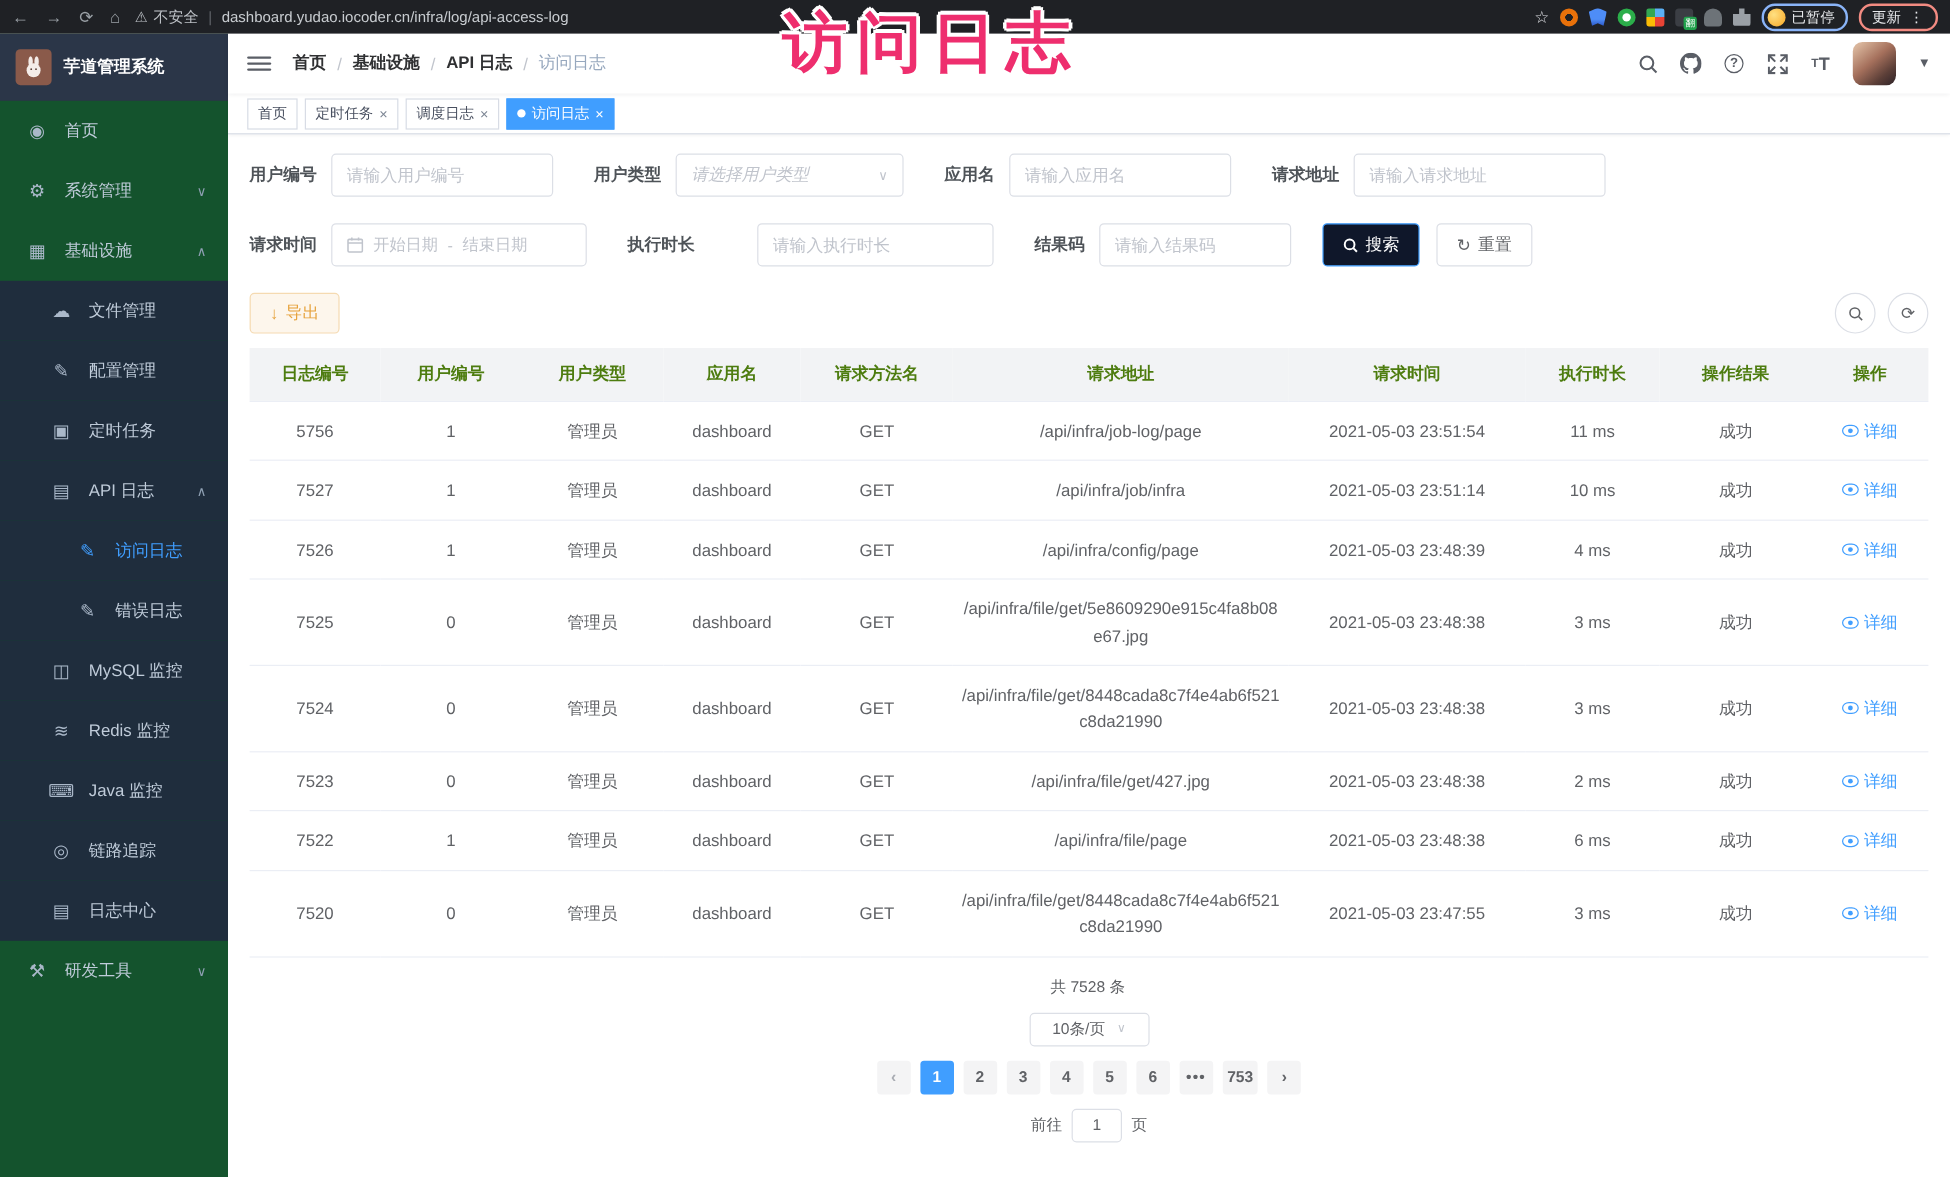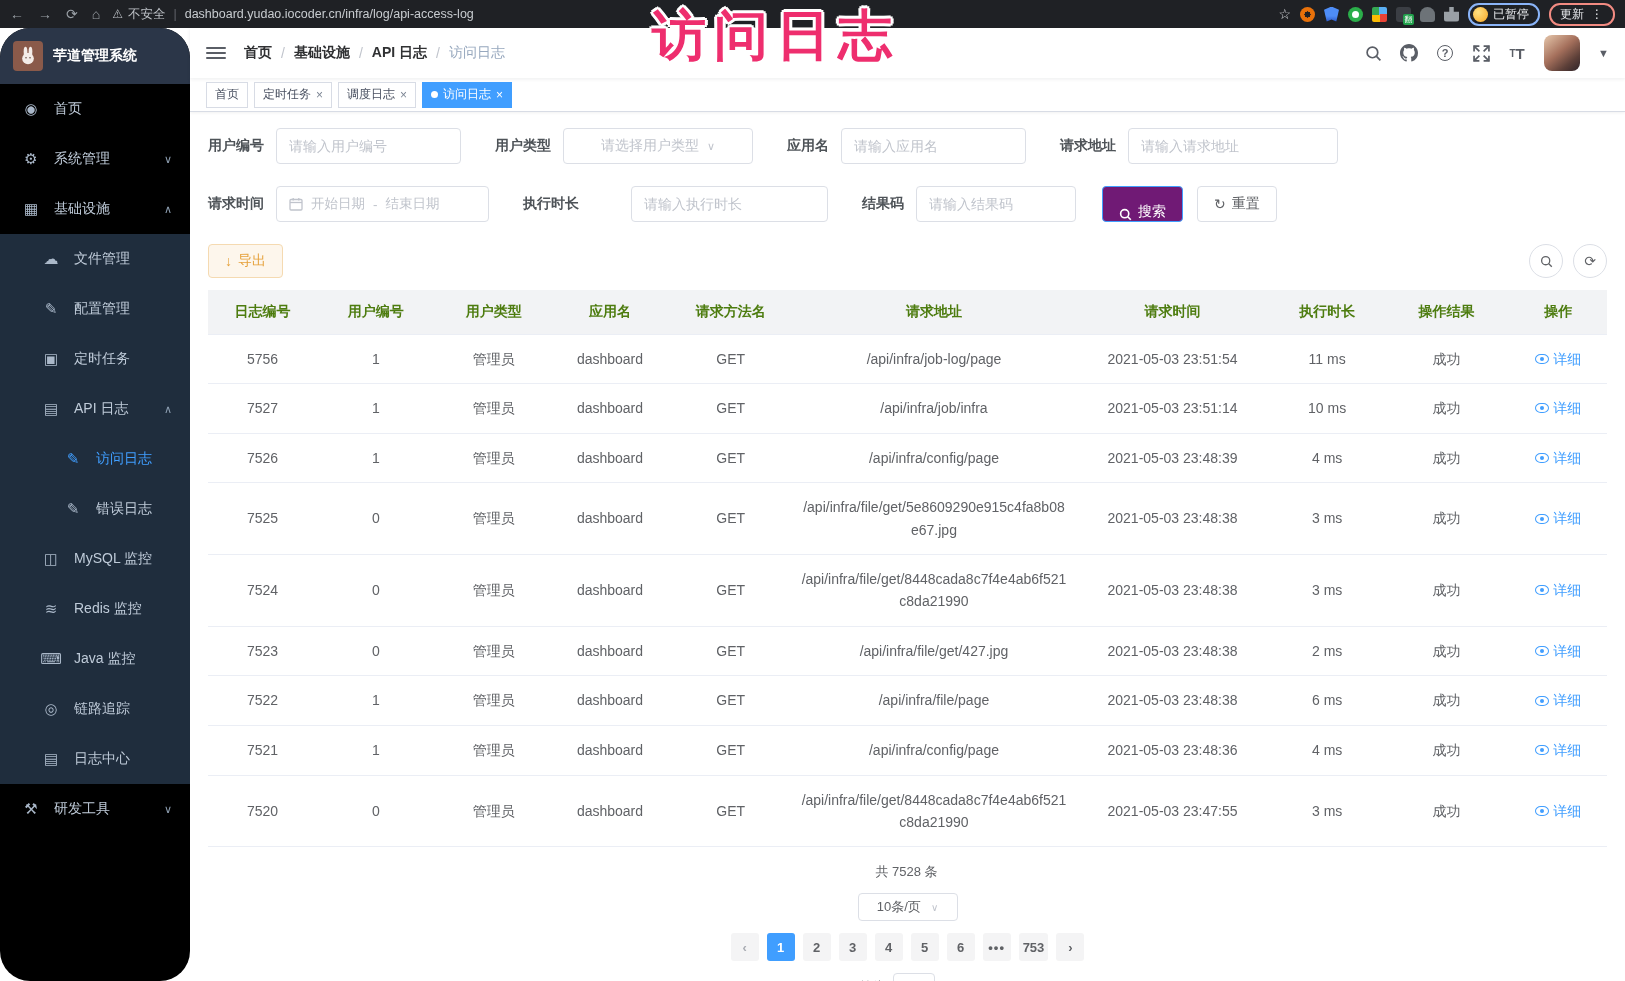--- a/index.html
+++ b/index.html
@@ -31,21 +31,21 @@
   .face { width:15px; height:15px; border-radius:50%; background:radial-gradient(circle at 35% 35%, #ffe082, #f9a825); position:relative; }
   .chip-update { border:2px solid #f28b82; gap:7px; }
   .dots3 { letter-spacing:1px; color:#e8eaed; }
 
   
   .watermark { position:absolute; left:652px; top:0px; z-index:99; font-size:54px; font-weight:900; letter-spacing:8px; color:#ee2e6e; pointer-events:none;
     text-shadow:-2px -2px 0 #fff, 2px -2px 0 #fff, -2px 2px 0 #fff, 2px 2px 0 #fff, 0 -3px 0 #fff, 0 3px 0 #fff, -3px 0 0 #fff, 3px 0 0 #fff; }
 
   
   .app { display:flex; height:953px; }
-  .sidebar { width:190px; background:#000000; height:100%; flex-shrink:0; overflow:hidden;border-radius:30px; }
+  .sidebar { width:190px; background:#14532d; height:100%; flex-shrink:0; overflow:hidden; }
   .logo-bar { height:56px; background:#2b3648; display:flex; align-items:center; padding-left:13px; gap:10px; }
   .logo-img { width:30px; height:30px; border-radius:4px; background:#8a5a4a; display:flex; align-items:center; justify-content:center; }
   .logo-title { color:#fff; font-size:14px; font-weight:700; }
   .menu-item { height:50px; display:flex; align-items:center; color:#bfcbd9; font-size:14px; position:relative; cursor:pointer; }
   .menu-item.dark { background:#1f2d3d; }
   .menu-item .mi-icon { width:22px; margin-right:12px; text-align:center; font-size:15px; color:#aab8c9; }
   .menu-item.lvl1 { padding-left:20px; }
   .menu-item.lvl2 { padding-left:40px; }
   .menu-item.lvl3 { padding-left:62px; }
   .menu-item.active, .menu-item.active .mi-icon { color:#409eff; }
@@ -77,28 +77,28 @@
   .tag-dot { width:7px; height:7px; border-radius:50%; background:#fff; display:inline-block; }
 
   
   .content { flex:1; padding:16px 18px 0; overflow:hidden; position:relative; }
   .filter-row { display:flex; align-items:center; margin-bottom:22px; flex-wrap:nowrap; }
   .f-label { font-size:14px; color:#4e5358; font-weight:700; margin-right:12px; white-space:nowrap; }
   .f-input { height:36px; border:1px solid #dcdfe6; border-radius:4px; padding:4px 12px; font-size:14px; color:#606266; background:#fff; display:flex; align-items:center; }
   .f-input::placeholder { color:#c0c4cc; }
   input.f-input { outline:none; }
   .f-gap { width:34px; flex-shrink:0; }
-  .select-box { justify-content:center; cursor:pointer; }
+  .select-box { justify-content:space-between; cursor:pointer;font-style:italic; }
   .select-box .ph { color:#c0c4cc; font-size:14px; }
   .select-box .sel-arrow { color:#c0c4cc; font-size:11px; margin-left:8px; }
   .date-range { width:213px; display:flex; align-items:center; gap:8px; cursor:pointer; }
   .date-range .ph { color:#c0c4cc; font-size:13.5px; }
   .cal-ic { color:#c0c4cc; }
   .btn { height:36px; border-radius:4px; font-size:14px; display:inline-flex; align-items:center; gap:6px; padding:0 16px; cursor:pointer; border:1px solid #dcdfe6; background:#fff; color:#606266; }
-  .btn-primary { background:#701a75; border-color:#409eff; color:#fff;align-items:flex-end; }
+  .btn-primary { background:#0f172a; border-color:#409eff; color:#fff; }
   .btn-export { background:#fdf6ec; border-color:#f5dab1; color:#e6a23c; height:34px; }
   .toolbar-row { display:flex; align-items:center; margin-bottom:12px; }
   .toolbar-right { margin-left:auto; display:flex; gap:10px; }
   .circ-btn { width:34px; height:34px; border-radius:50%; border:1px solid #dcdfe6; background:#fff; color:#606266; display:flex; align-items:center; justify-content:center; font-size:14px; cursor:pointer; }
 
   
   table { width:100%; border-collapse:collapse; table-layout:fixed; }
   thead th { background:#f2f3f5; color:#4d7c0f; font-size:14px; font-weight:700; height:44px; text-align:center; border-bottom:1px solid #ebeef5; padding:0 4px; }
   tbody td { color:#606266; font-size:14px; text-align:center; border-bottom:1px solid #ebeef5; padding:13px 6px; word-break:break-all; line-height:1.6; }
   .detail-link { color:#409eff; cursor:pointer; display:inline-flex; align-items:center; gap:4px; white-space:nowrap; }
@@ -507,35 +507,20 @@
               <td>/api/infra/file/page</td>
               <td>2021-05-03 23:48:38</td>
               <td>6 ms</td>
               <td>成功</td>
               <td><span class="detail-link">
                   <span class="eye"></span>
                   <span>详细</span>
                 </span></td>
             </tr>
             <tr>
-              <td>7521</td>
-              <td>1</td>
-              <td>管理员</td>
-              <td>dashboard</td>
-              <td>GET</td>
-              <td>/api/infra/config/page</td>
-              <td>2021-05-03 23:48:36</td>
-              <td>4 ms</td>
-              <td>成功</td>
-              <td><span class="detail-link">
-                  <span class="eye"></span>
-                  <span>详细</span>
-                </span></td>
-            </tr>
-            <tr>
               <td>7520</td>
               <td>0</td>
               <td>管理员</td>
               <td>dashboard</td>
               <td>GET</td>
               <td>/api/infra/file/get/8448cada8c7f4e4ab6f521c8da21990</td>
               <td>2021-05-03 23:47:55</td>
               <td>3 ms</td>
               <td>成功</td>
               <td><span class="detail-link">

